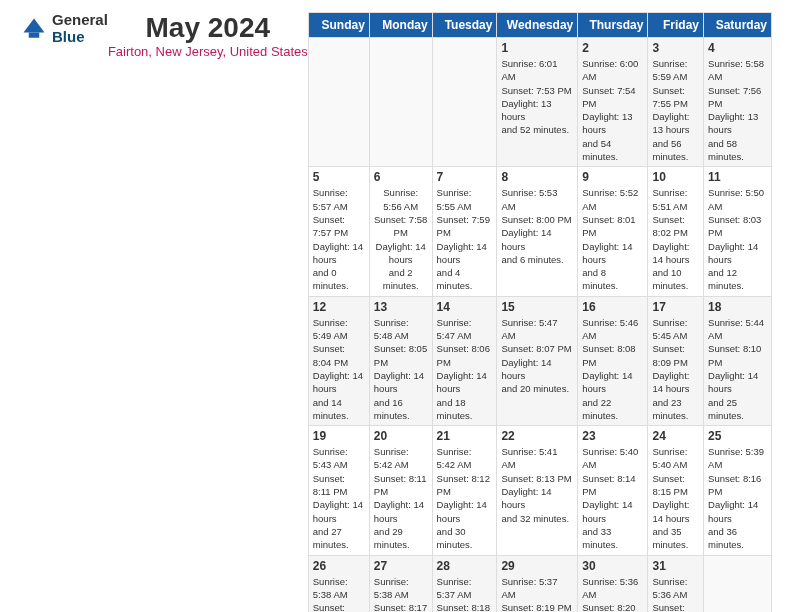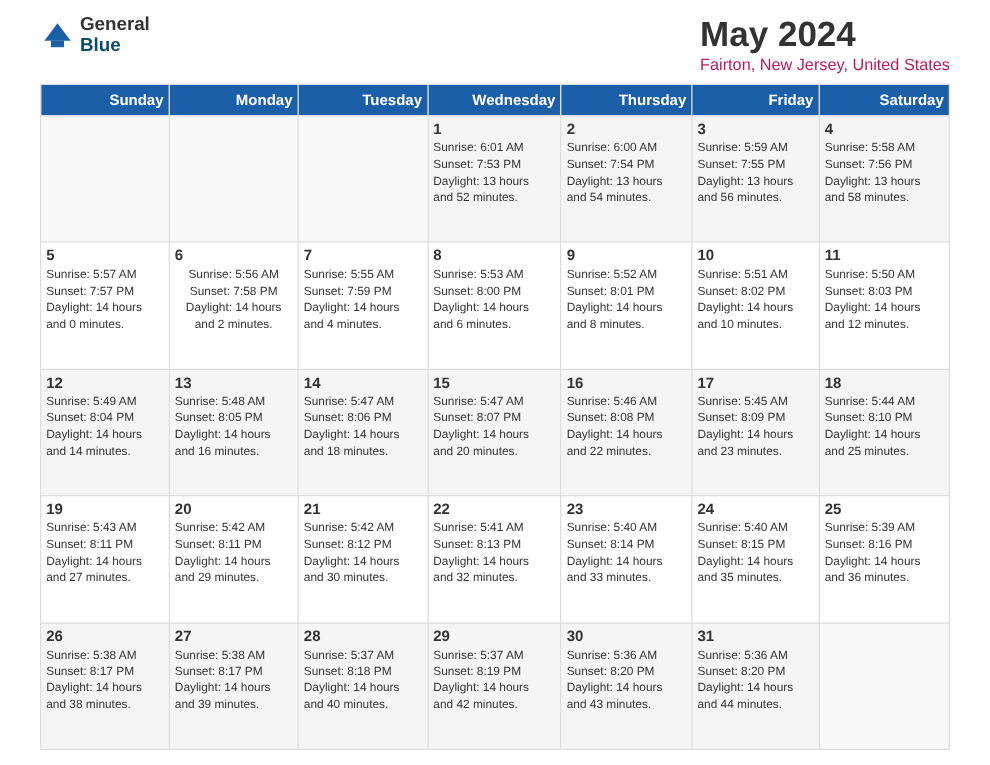--- a/index.html
+++ b/index.html
@@ -6,23 +6,23 @@
     body {
       font-family: Arial, sans-serif;
       background: #fff;
       width: 792px;
       height: 612px;
       overflow: hidden;
     }
     .page {
       width: 792px;
       height: 612px;
-      padding: 12px 32px;
+      padding: 12px 20px;
       display: flex;
-      flex-direction: column;
+      flex-direction: row;
     }
     .header {
       display: flex;
       justify-content: space-between;
       align-items: flex-start;
       margin-bottom: 8px;
     }
     .logo {
       display: flex;
       align-items: center;
@@ -41,22 +41,21 @@
     .logo-blue {
       font-size: 15px;
       font-weight: bold;
       color: #0c4a6e;
     }
     .logo-icon {
       width: 28px;
       height: 28px;
     }
     .title-block {
-      text-align: left;
-      margin-left: 38px;
+      text-align: center;
     }
     .main-title {
       font-size: 28px;
       font-weight: bold;
       color: #333;
     }
     .subtitle {
       font-size: 13px;
       color: #be185d;
     }

